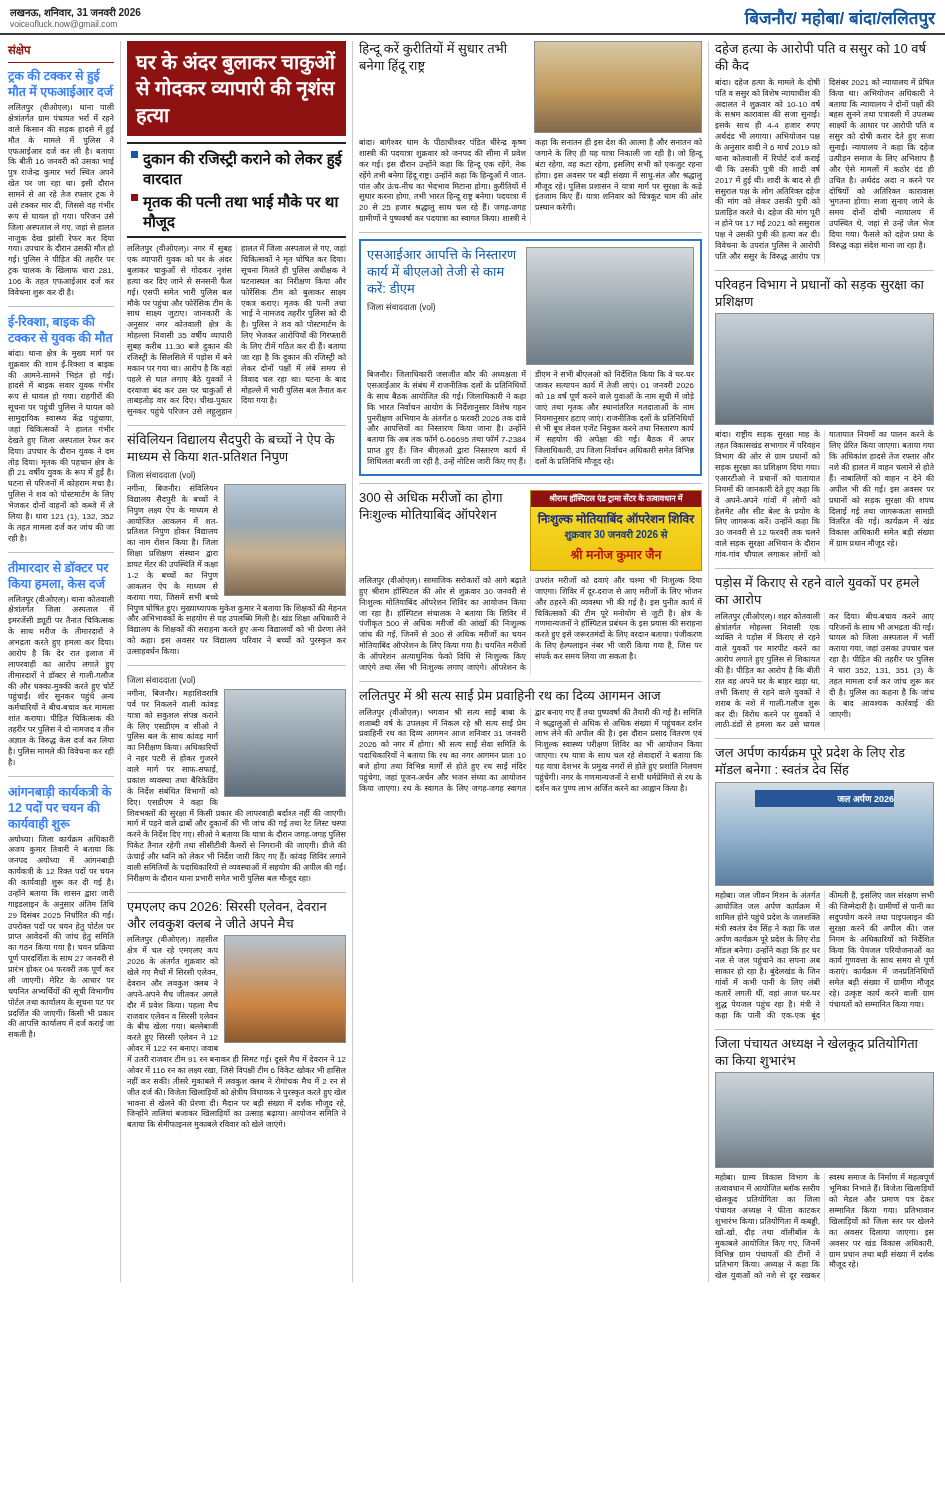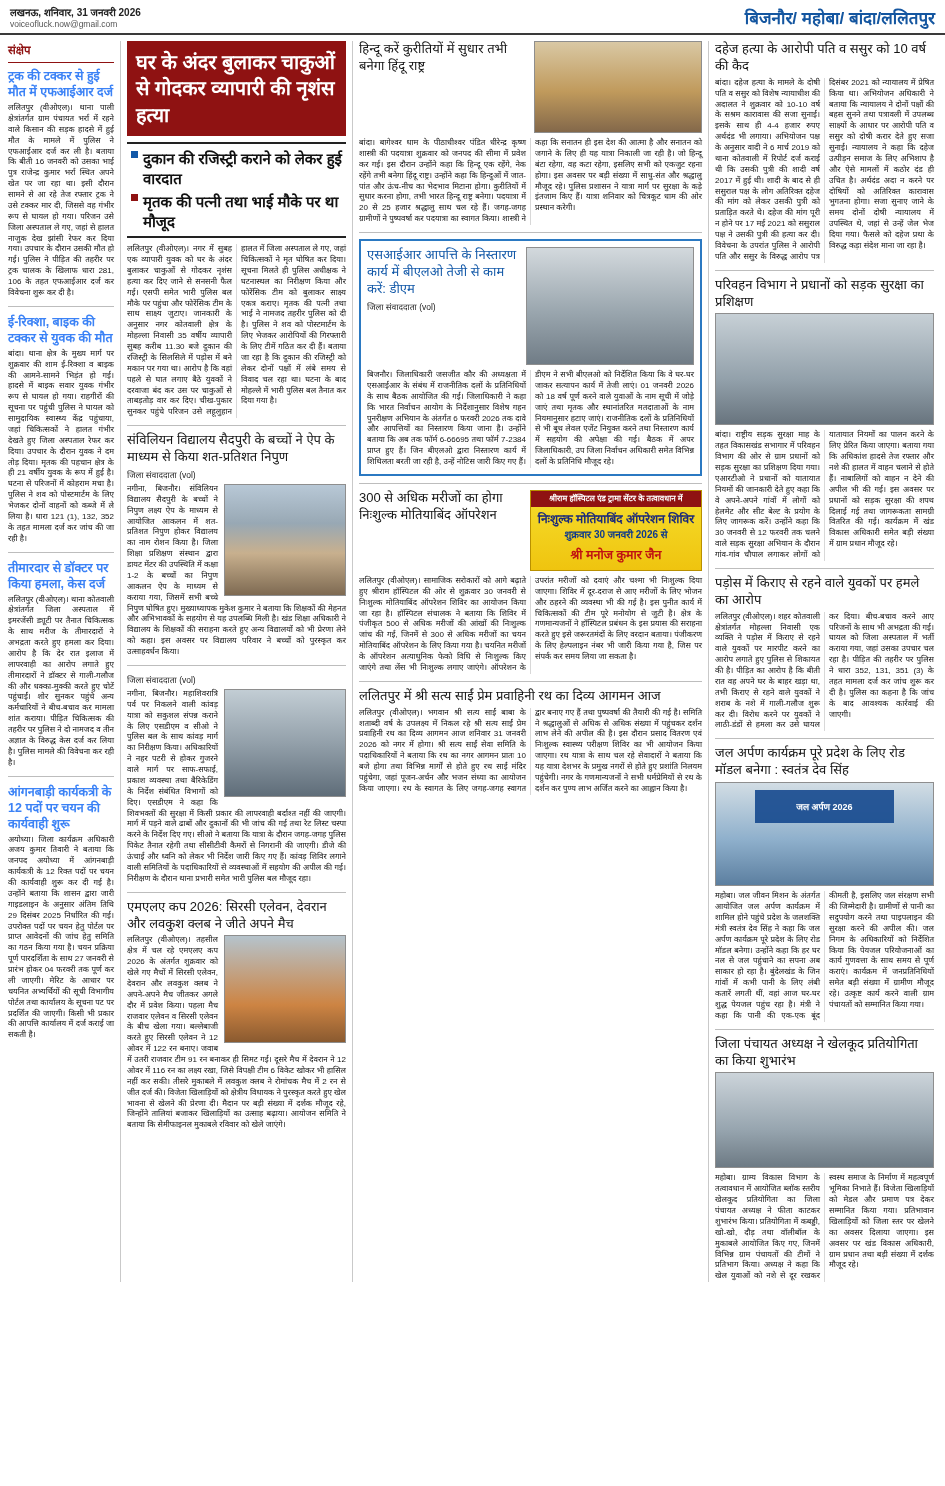--- a/index.html
+++ b/index.html
@@ -47,21 +47,21 @@
   .float-right { float:right; margin:0 0 4px 6px; }
   .clearfix::after { content:""; display:block; clear:both; }
 
   .photo-school { width:122px; height:112px; background:linear-gradient(180deg,#b8c8d6 0%,#98a8b4 35%,#c8b08e 62%,#7e6a52 100%); }
   .photo-kanwar { width:122px; height:108px; background:linear-gradient(180deg,#c2cdd4 0%,#93a0aa 50%,#5f6d79 100%); }
   .photo-mla    { width:122px; height:108px; background:linear-gradient(180deg,#b5c3cc 0%,#cd8443 65%,#8a5a30 100%); }
   .photo-hindu  { width:168px; height:92px;  background:linear-gradient(180deg,#d9c8a4 0%,#c09a5c 55%,#83684a 100%); flex:0 0 auto; }
   .photo-dm     { width:168px; height:118px; background:linear-gradient(180deg,#d3d9dd 0%,#9aa6ae 55%,#707c86 100%); flex:0 0 auto; }
   .photo-roadsafety { width:100%; height:112px; background:linear-gradient(180deg,#c7d0d6 0%,#92a0aa 60%,#68747e 100%); margin:3px 0 5px; }
   .photo-jal    { width:100%; height:104px; background:linear-gradient(180deg,#d2dde4 0%,#8fb0cc 55%,#5c7fa0 100%); position:relative; margin:3px 0 5px; }
-  .photo-jal .photo-caption { position:absolute; top:7px; left:18%; width:64%; text-align:center; background:rgba(17,70,140,.88); color:#fff; font-size:9px; font-weight:bold; padding:10px 0; }
+  .photo-jal .photo-caption { position:absolute; top:7px; left:18%; width:64%; text-align:right; background:rgba(17,70,140,.88); color:#fff; font-size:9px; font-weight:bold; padding:2px 0; }
   .photo-sports { width:100%; height:96px; background:linear-gradient(180deg,#ccd4da 0%,#97a5af 60%,#6d7a84 100%); margin:3px 0 5px; }
 
   .split-row { display:flex; gap:7px; margin-bottom:5px; }
   .split-row .headline { flex:1; }
   .sir-box { border:2px solid #2b79c2; padding:6px; }
 
   .ad-box { width:172px; flex:0 0 auto; border:1px solid #b99000; background:linear-gradient(180deg,#f6de2c,#efc40f); text-align:center; padding:0 0 7px; }
   .ad-band { background:#8f1212; color:#fff; font-size:8px; font-weight:bold; padding:3px 3px; margin-bottom:5px; line-height:1.25; }
   .ad-line2 { font-size:12px; font-weight:bold; color:#1a2a7a; padding:0 5px; line-height:1.25; }
   .ad-line3 { font-size:10px; font-weight:bold; color:#0f3a8c; }

